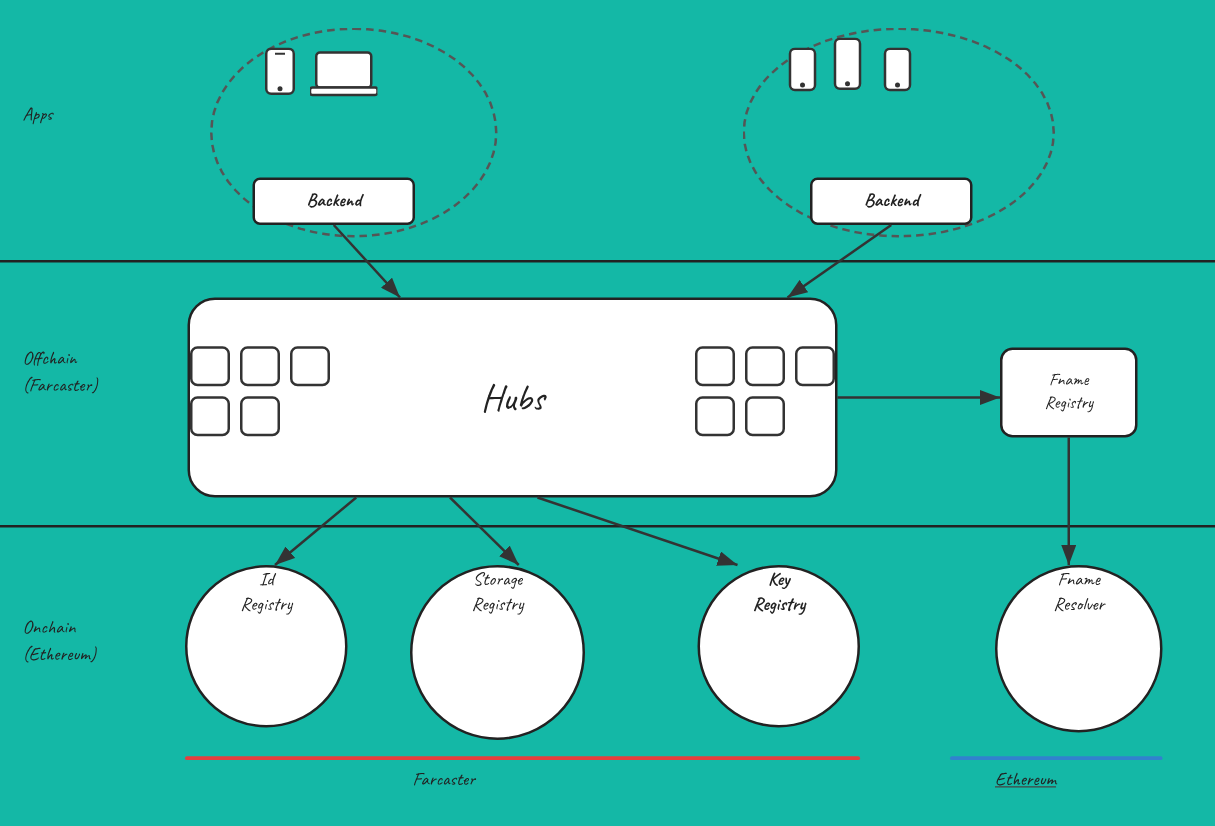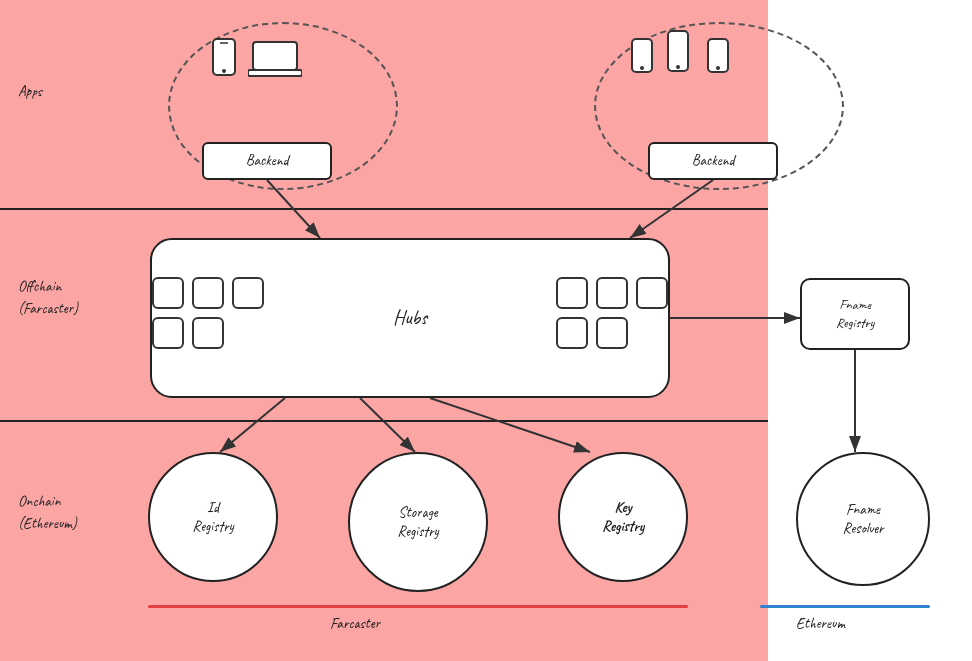--- a/index.html
+++ b/index.html
@@ -6,24 +6,24 @@
     body {
       background: #fff;
       font-family: 'Segoe UI', sans-serif;
       width: 972px;
       height: 661px;
       overflow: hidden;
       position: relative;
     }
 
     .diagram-container {
-      width: 768px;
+      width: 972px;
       height: 661px;
       position: relative;
-      background: #fca5a5;
+      background: #14b8a6;
       padding-left: 39px;
     }
 
     
     .layer-label {
       position: absolute;
       font-family: 'Caveat', 'Comic Sans MS', cursive;
       font-size: 16px;
       color: #222;
       left: 18px;
@@ -68,21 +68,21 @@
       text-align: center;
     }
 
     
     .circle-box {
       position: absolute;
       border: 2.5px solid #222;
       border-radius: 50%;
       background: #fff;
       display: flex;
-      align-items: center;
+      align-items: flex-start;
       justify-content: center;
       text-align: center;
     }
 
     
     .sketch-text {
       font-family: 'Caveat', 'Comic Sans MS', cursive;
       font-size: 15px;
       color: #222;
       line-height: 1.3;
@@ -90,20 +90,21 @@
 
     
     .backend-btn {
       position: absolute;
       border: 2px solid #222;
       border-radius: 6px;
       background: #fff;
       display: flex;
       align-items: center;
       justify-content: center;
+      font-weight: bold;
     }
     .hub-sq {
       width: 32px;
       height: 32px;
       border: 2px solid #333;
       border-radius: 6px;
       background: #fff;
     }
 
     
@@ -212,21 +213,21 @@
         <div class="hub-sq"></div>
         <div class="hub-sq"></div>
       </div>
       <div style="display:flex; gap:8px;">
         <div class="hub-sq"></div>
         <div class="hub-sq"></div>
       </div>
     </div>
 
     <div style="flex:1; display:flex; align-items:center; justify-content:center;">
-      <span class="sketch-text" style="font-size:20px;">Hubs</span>
+      <span class="sketch-text" style="font-size:30px;">Hubs</span>
     </div>
 
     <div style="display:flex; flex-direction:column; gap:8px; margin-left:10px; margin-top:-10px;">
       <div style="display:flex; gap:8px;">
         <div class="hub-sq"></div>
         <div class="hub-sq"></div>
         <div class="hub-sq"></div>
       </div>
       <div style="display:flex; gap:8px;">
         <div class="hub-sq"></div>
@@ -236,39 +237,39 @@
   </div>
 
   <div class="fname-registry-box" style="left: 800px; top: 278px; width: 110px; height: 72px;">
     <span class="sketch-text" style="font-size:14px;">Fname<br>Registry</span>
   </div>
 
   <div class="circle-box" style="left: 148px; top: 452px; width: 130px; height: 130px;">
     <span class="sketch-text">Id<br>Registry</span>
   </div>
 
-  <div class="circle-box" style="left: 348px; top: 452px; width: 140px; height: 140px;">
+  <div class="circle-box" style="left: 328px; top: 452px; width: 140px; height: 140px;">
     <span class="sketch-text">Storage<br>Registry</span>
   </div>
 
   <div class="circle-box" style="left: 558px; top: 452px; width: 130px; height: 130px; font-weight: bold;">
     <span class="sketch-text">Key<br>Registry</span>
   </div>
 
   <div class="circle-box" style="left: 796px; top: 452px; width: 134px; height: 134px;">
     <span class="sketch-text">Fname<br>Resolver</span>
   </div>
 
   <div class="optimism-line" style="left: 148px; top: 605px; width: 540px;"></div>
   <div class="line-label" style="left: 330px; top: 614px;">
     <span class="sketch-text">Farcaster</span>
   </div>
 
   <div class="ethereum-line" style="left: 760px; top: 605px; width: 170px;"></div>
-  <div class="line-label" style="left: 796px; top: 614px;">
+  <div class="line-label" style="left: 796px; top: 614px; text-decoration: underline;">
     <span class="sketch-text">Ethereum</span>
   </div>
 
   <svg class="arrows-svg">
     <defs>
       <marker id="arrowhead" markerWidth="8" markerHeight="6" refX="8" refY="3" orient="auto">
         <polygon points="0 0, 8 3, 0 6" fill="#333"></polygon>
       </marker>
       <marker id="arrowhead-left" markerWidth="8" markerHeight="6" refX="0" refY="3" orient="auto">
         <polygon points="8 0, 0 3, 8 6" fill="#333"></polygon>

